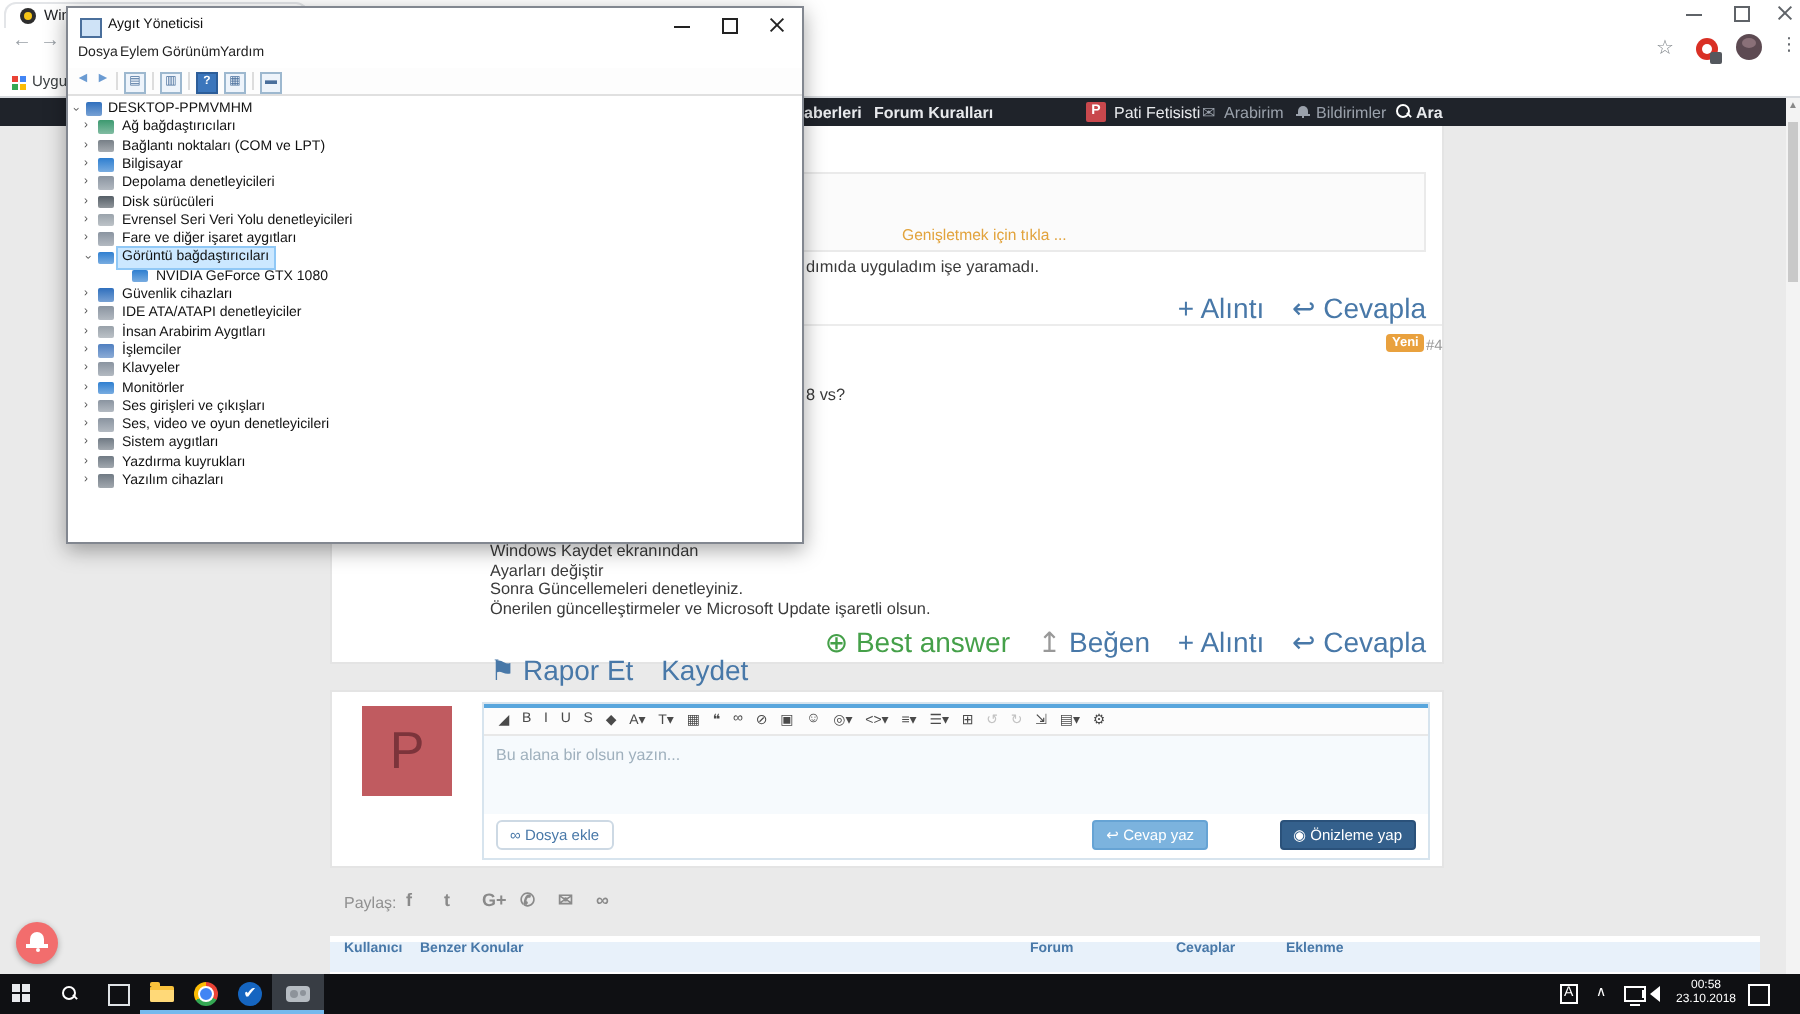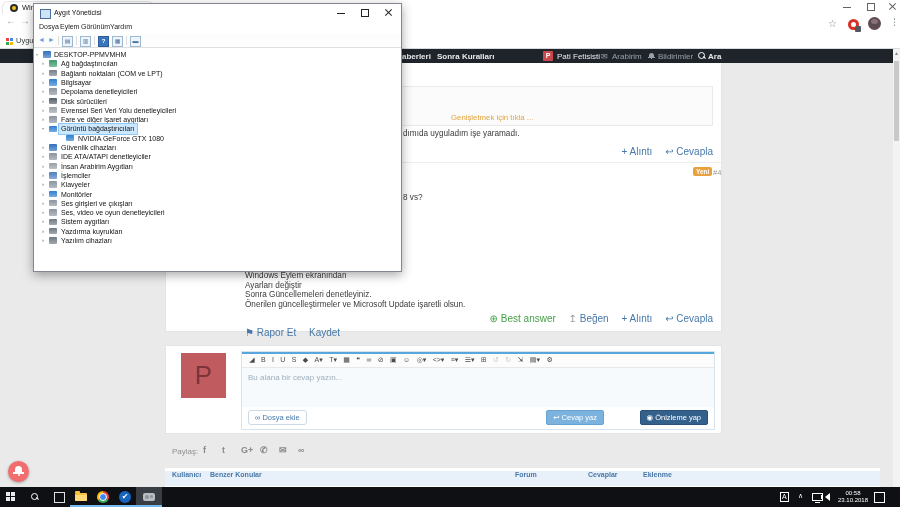--- a/index.html
+++ b/index.html
@@ -39,21 +39,21 @@
   .css-bell .dot{position:absolute;left:3px;top:5px;width:1px;height:1px;background:#9aa1ab;}
   .css-lens{position:relative;display:inline-block;width:8px;height:8px;}
   .css-lens .ring{position:absolute;left:0;top:0;width:5px;height:5px;border:1px solid #fff;border-radius:50%;}
   .css-lens .tail{position:absolute;left:5px;top:5px;width:3px;height:1px;background:#fff;transform:rotate(45deg);}
   
   #posts-card{position:absolute;left:165px;top:63px;width:555px;height:268px;background:#fff;border:1px solid #e4e4e4;border-top:none;}
   #quote-box{position:absolute;left:79px;top:23px;width:466px;height:38px;background:#fbfbfb;border:1px solid #eaeaea;}
   .frag{position:absolute;font-size:7.8px;color:#5a5a5a;white-space:nowrap;}
   .expand-link{position:absolute;font-size:7.8px;color:#e2a33c;}
   .body-t{position:absolute;font-size:8.2px;color:#3a3a3a;white-space:nowrap;}
-  .act-row{position:absolute;white-space:nowrap;font-size:10px;}
+  .act-row{position:absolute;white-space:nowrap;font-size:14px;}
   .act-row a{color:#4878a8;text-decoration:none;margin-left:10px;}
   .act-row .grn{color:#45a049;}
   .sep-line{position:absolute;left:0;width:100%;border-top:1px solid #ececec;}
   .badge-new{position:absolute;background:#e9a13e;color:#fff;font-size:6.5px;font-weight:bold;padding:1px 3px;border-radius:2px;}
   .post-num{position:absolute;font-size:7.5px;color:#999;}
   .lines{position:absolute;font-size:8.2px;color:#3a3a3a;line-height:9.6px;white-space:nowrap;}
   
   #editor-card{position:absolute;left:165px;top:345px;width:555px;height:87px;background:#fff;border:1px solid #e4e4e4;}
   #ed-avatar{position:absolute;left:15px;top:7px;width:45px;height:45px;background:#c05b60;color:#7c343b;
       font-size:26px;text-align:center;line-height:45px;}
@@ -173,21 +173,21 @@
         <i style="left:4px;top:0;background:#4285f4"></i>
       <i style="left:0;top:4px;background:#34a853"></i>
         <i style="left:4px;top:4px;background:#fbbc05"></i>
     </span>
     <span id="bm-label">Uygul</span>
   </div>
 
   
   <div id="navbar">
     <span class="nav-t" style="left:402px">aberleri</span>
-    <span class="nav-t" style="left:437px">Sonra Kuralları</span>
+    <span class="nav-t" style="left:437px">Forum Kuralları</span>
     <span id="nav-pbadge">P</span>
     <span class="nav-t" style="left:557px;font-weight:normal">Pati Fetisisti</span>
     <span class="nav-g" style="left:601px">✉</span>
     <span class="nav-g" style="left:612px">Arabirim</span>
     <span class="css-bell" style="position:absolute;left:648px;top:4px">
         <i class="dome"></i>
         <i class="bar"></i>
         <i class="dot"></i>
       </span>
     <span class="nav-g" style="left:658px">Bildirimler</span>
@@ -206,21 +206,21 @@
     <span class="act-row" style="right:8px;top:83px">
       <a><span>+</span> <span>Alıntı</span></a>
       <a><span>↩</span> <span>Cevapla</span></a>
     </span>
     <div class="sep-line" style="top:99px"></div>
 
     <span class="badge-new" style="left:527px;top:104px">Yeni</span>
     <span class="post-num" style="left:547px;top:105px">#4</span>
     <span class="body-t" style="left:237px;top:130px">8 vs?</span>
     <div class="lines" style="left:79px;top:208px" id="post4-lines">
-        <div>Windows Eylem ekranından</div>
+        <div>Windows Kaydet ekranından</div>
         <div>Ayarları değiştir</div>
         <div>Sonra Güncellemeleri denetleyiniz.</div>
         <div>Önerilen güncelleştirmeler ve Microsoft Update işaretli olsun.</div>
       </div>
     <span class="act-row" style="left:79px;top:264px">
       <a style="margin-left:0"><span>⚑</span> <span>Rapor Et</span></a>
       <a><span>Kaydet</span></a>
     </span>
     <span class="act-row" style="right:8px;top:250px">
       <a class="grn"><span>⊕</span> <span>Best answer</span></a>
@@ -230,21 +230,21 @@
     </span>
   </div>
 
   
   <div id="editor-card">
     <div id="ed-avatar">P</div>
     <div id="ed-box">
       <div id="ed-accent"></div>
       <div id="ed-toolbar"><span class="tbtn">◢</span><span class="tbtn">B</span><span class="tbtn">I</span><span class="tbtn">U</span><span class="tbtn">S</span><span class="tbtn">◆</span><span class="tbtn">A▾</span><span class="tbtn">T▾</span><span class="tbtn">▦</span><span class="tbtn">❝</span><span class="tbtn">∞</span><span class="tbtn">⊘</span><span class="tbtn">▣</span><span class="tbtn">☺</span><span class="tbtn">◎▾</span><span class="tbtn">&lt;&gt;▾</span><span class="tbtn">≡▾</span><span class="tbtn">☰▾</span><span class="tbtn">⊞</span><span class="tbtn muted">↺</span><span class="tbtn muted">↻</span><span class="tbtn">⇲</span><span class="tbtn">▤▾</span><span class="tbtn">⚙</span></div>
       <div id="ed-area">
-        <span id="ed-ph">Bu alana bir cevap yazın...</span>
+        <span id="ed-ph">Bu alana bir olsun yazın...</span>
       </div>
       <div id="ed-footer">
         <span class="btn" id="btn-attach"><span>∞</span> <span>Dosya ekle</span></span>
         <span class="btn" id="btn-reply"><span>↩</span> <span>Cevap yaz</span></span>
         <span class="btn" id="btn-preview"><span>◉</span> <span>Önizleme yap</span></span>
       </div>
     </div>
   </div>
 
   <span id="share-label">Paylaş:</span>

